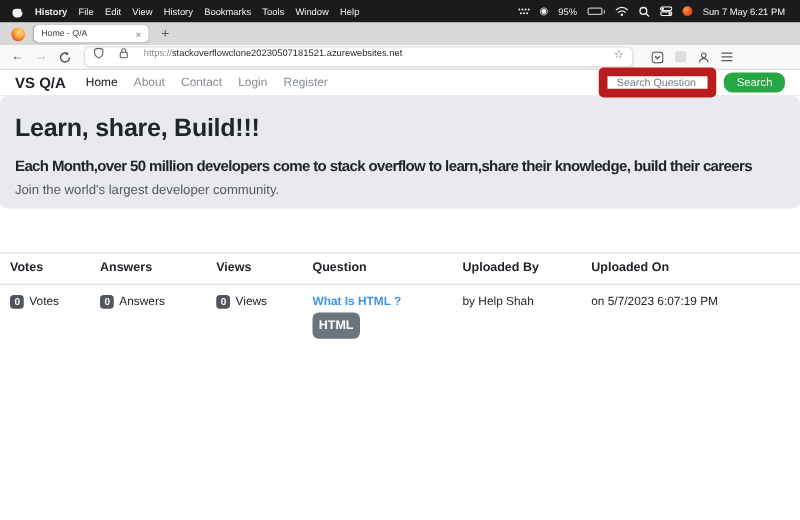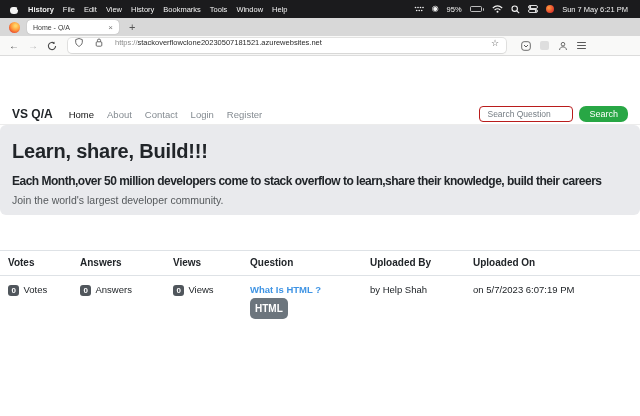--- a/index.html
+++ b/index.html
@@ -48,27 +48,27 @@
   .url .scheme { color:#8b8b8b; }
   .url .host { color:#2a2a2a; }
   .star { margin-left:auto; font-size:9px; color:#5a5a5a; }
   .tb-icons { display:flex; align-items:center; gap:9px; margin-left:4px; }
   .ext-square { width:9px; height:9px; background:#dedede; border-radius:2px; }
   .burger { display:inline-flex; flex-direction:column; gap:1.6px; }
   .burger i { width:9px; height:1.2px; background:#5a5a5a; border-radius:1px; }
 
   
   .sitenav { height:21px; background:#fff; border-bottom:1px solid #ececec;
-             display:flex; align-items:center; padding:0 12px;margin-top:48px; }
+             display:flex; align-items:center; padding:0 12px; }
   .brand { font-size:12px; font-weight:bold; color:#212529; margin-right:16px; }
   .navlinks { display:flex; gap:13px; align-items:center; }
   .navlink { font-size:9.5px; color:#848b91; text-decoration:none; }
   .navlink.active { color:#111; }
   .nav-right { margin-left:auto; display:flex; align-items:center; gap:6px; }
-  .searchbox { width:94px; height:16px; border:1px solid #b91c1c; border-radius:4px;
+  .searchbox { width:94px; height:16px; border:7px solid #b91c1c; border-radius:4px;
                font-size:8.5px; padding:5px 7px; color:#495057; outline:none;
                font-family:"Liberation Sans", sans-serif; }
   .searchbox::placeholder { color:#757d84; }
   .btn-search { height:16px; background:#28a745; border:none; border-radius:7px; color:#fff;
                 font-size:9px; padding:0 10px; font-family:"Liberation Sans", sans-serif; }
 
   
   .hero { background:#e9eaed; height:90px; padding:15px 12px 0 12px;border-radius:6px; }
   .hero h1 { font-size:20px; font-weight:bold; color:#212529; letter-spacing:-0.2px; margin-bottom:11px; }
   .hero .subtitle { font-size:12px; font-weight:bold; color:#212529; letter-spacing:-0.5px;

